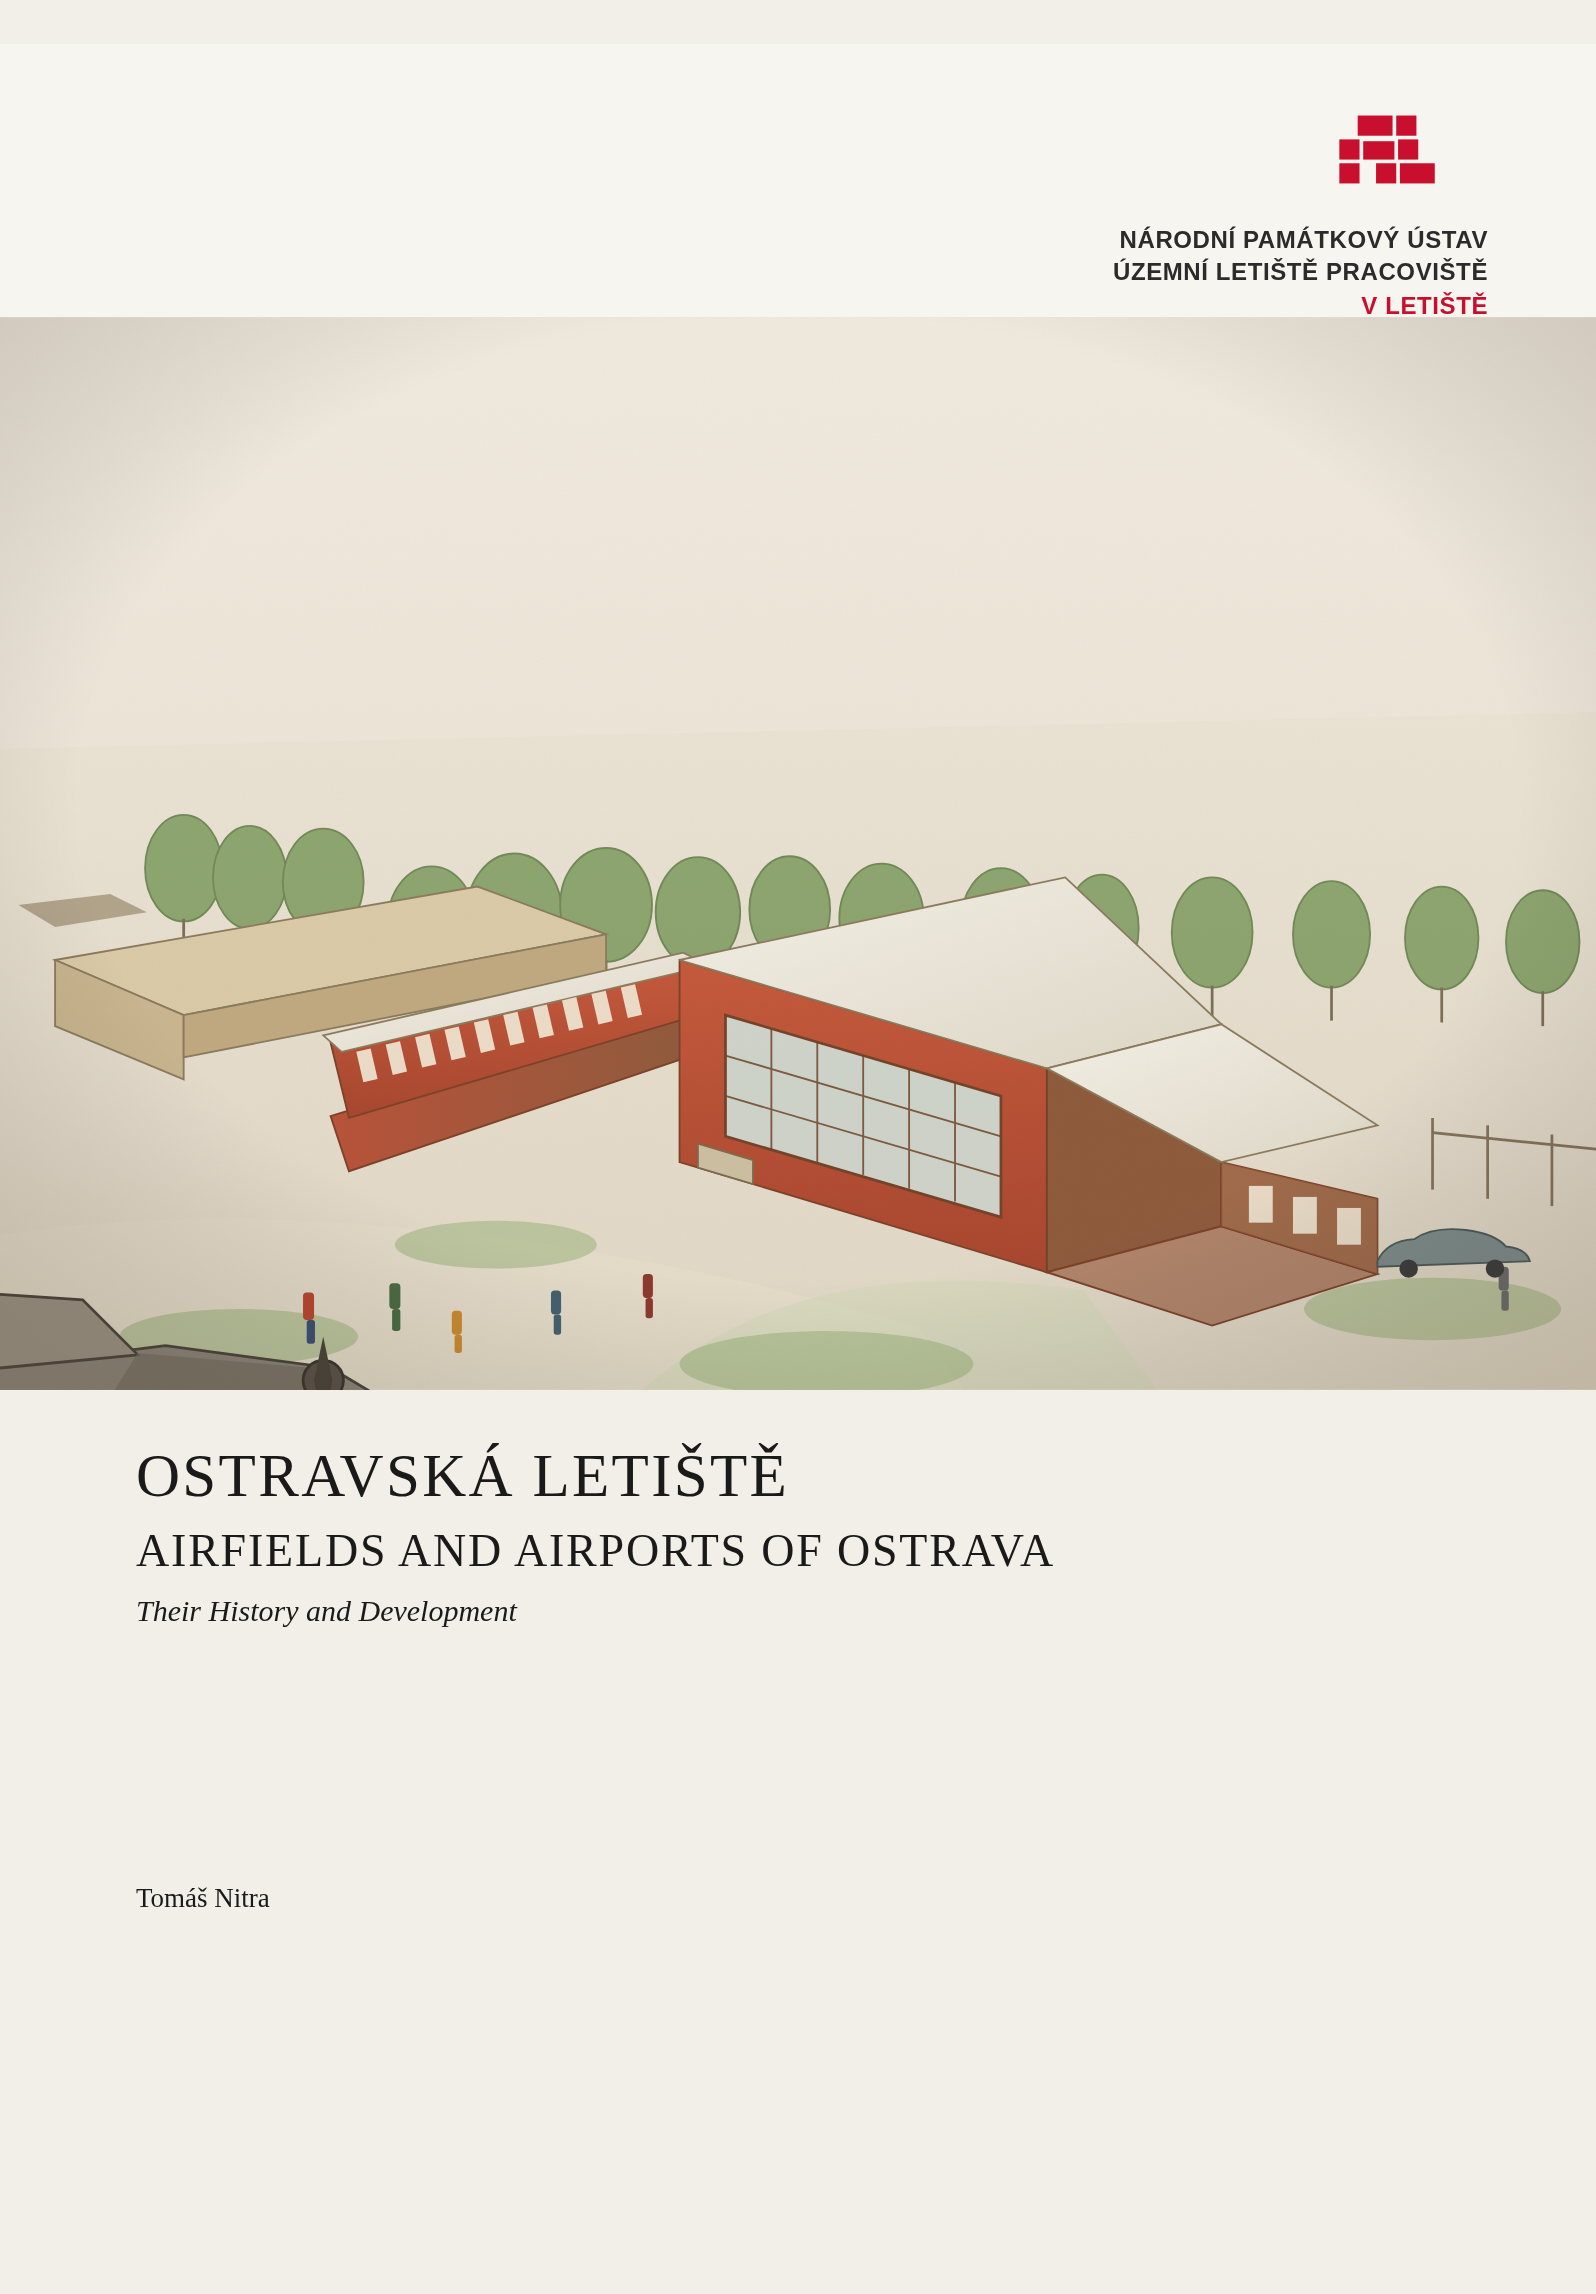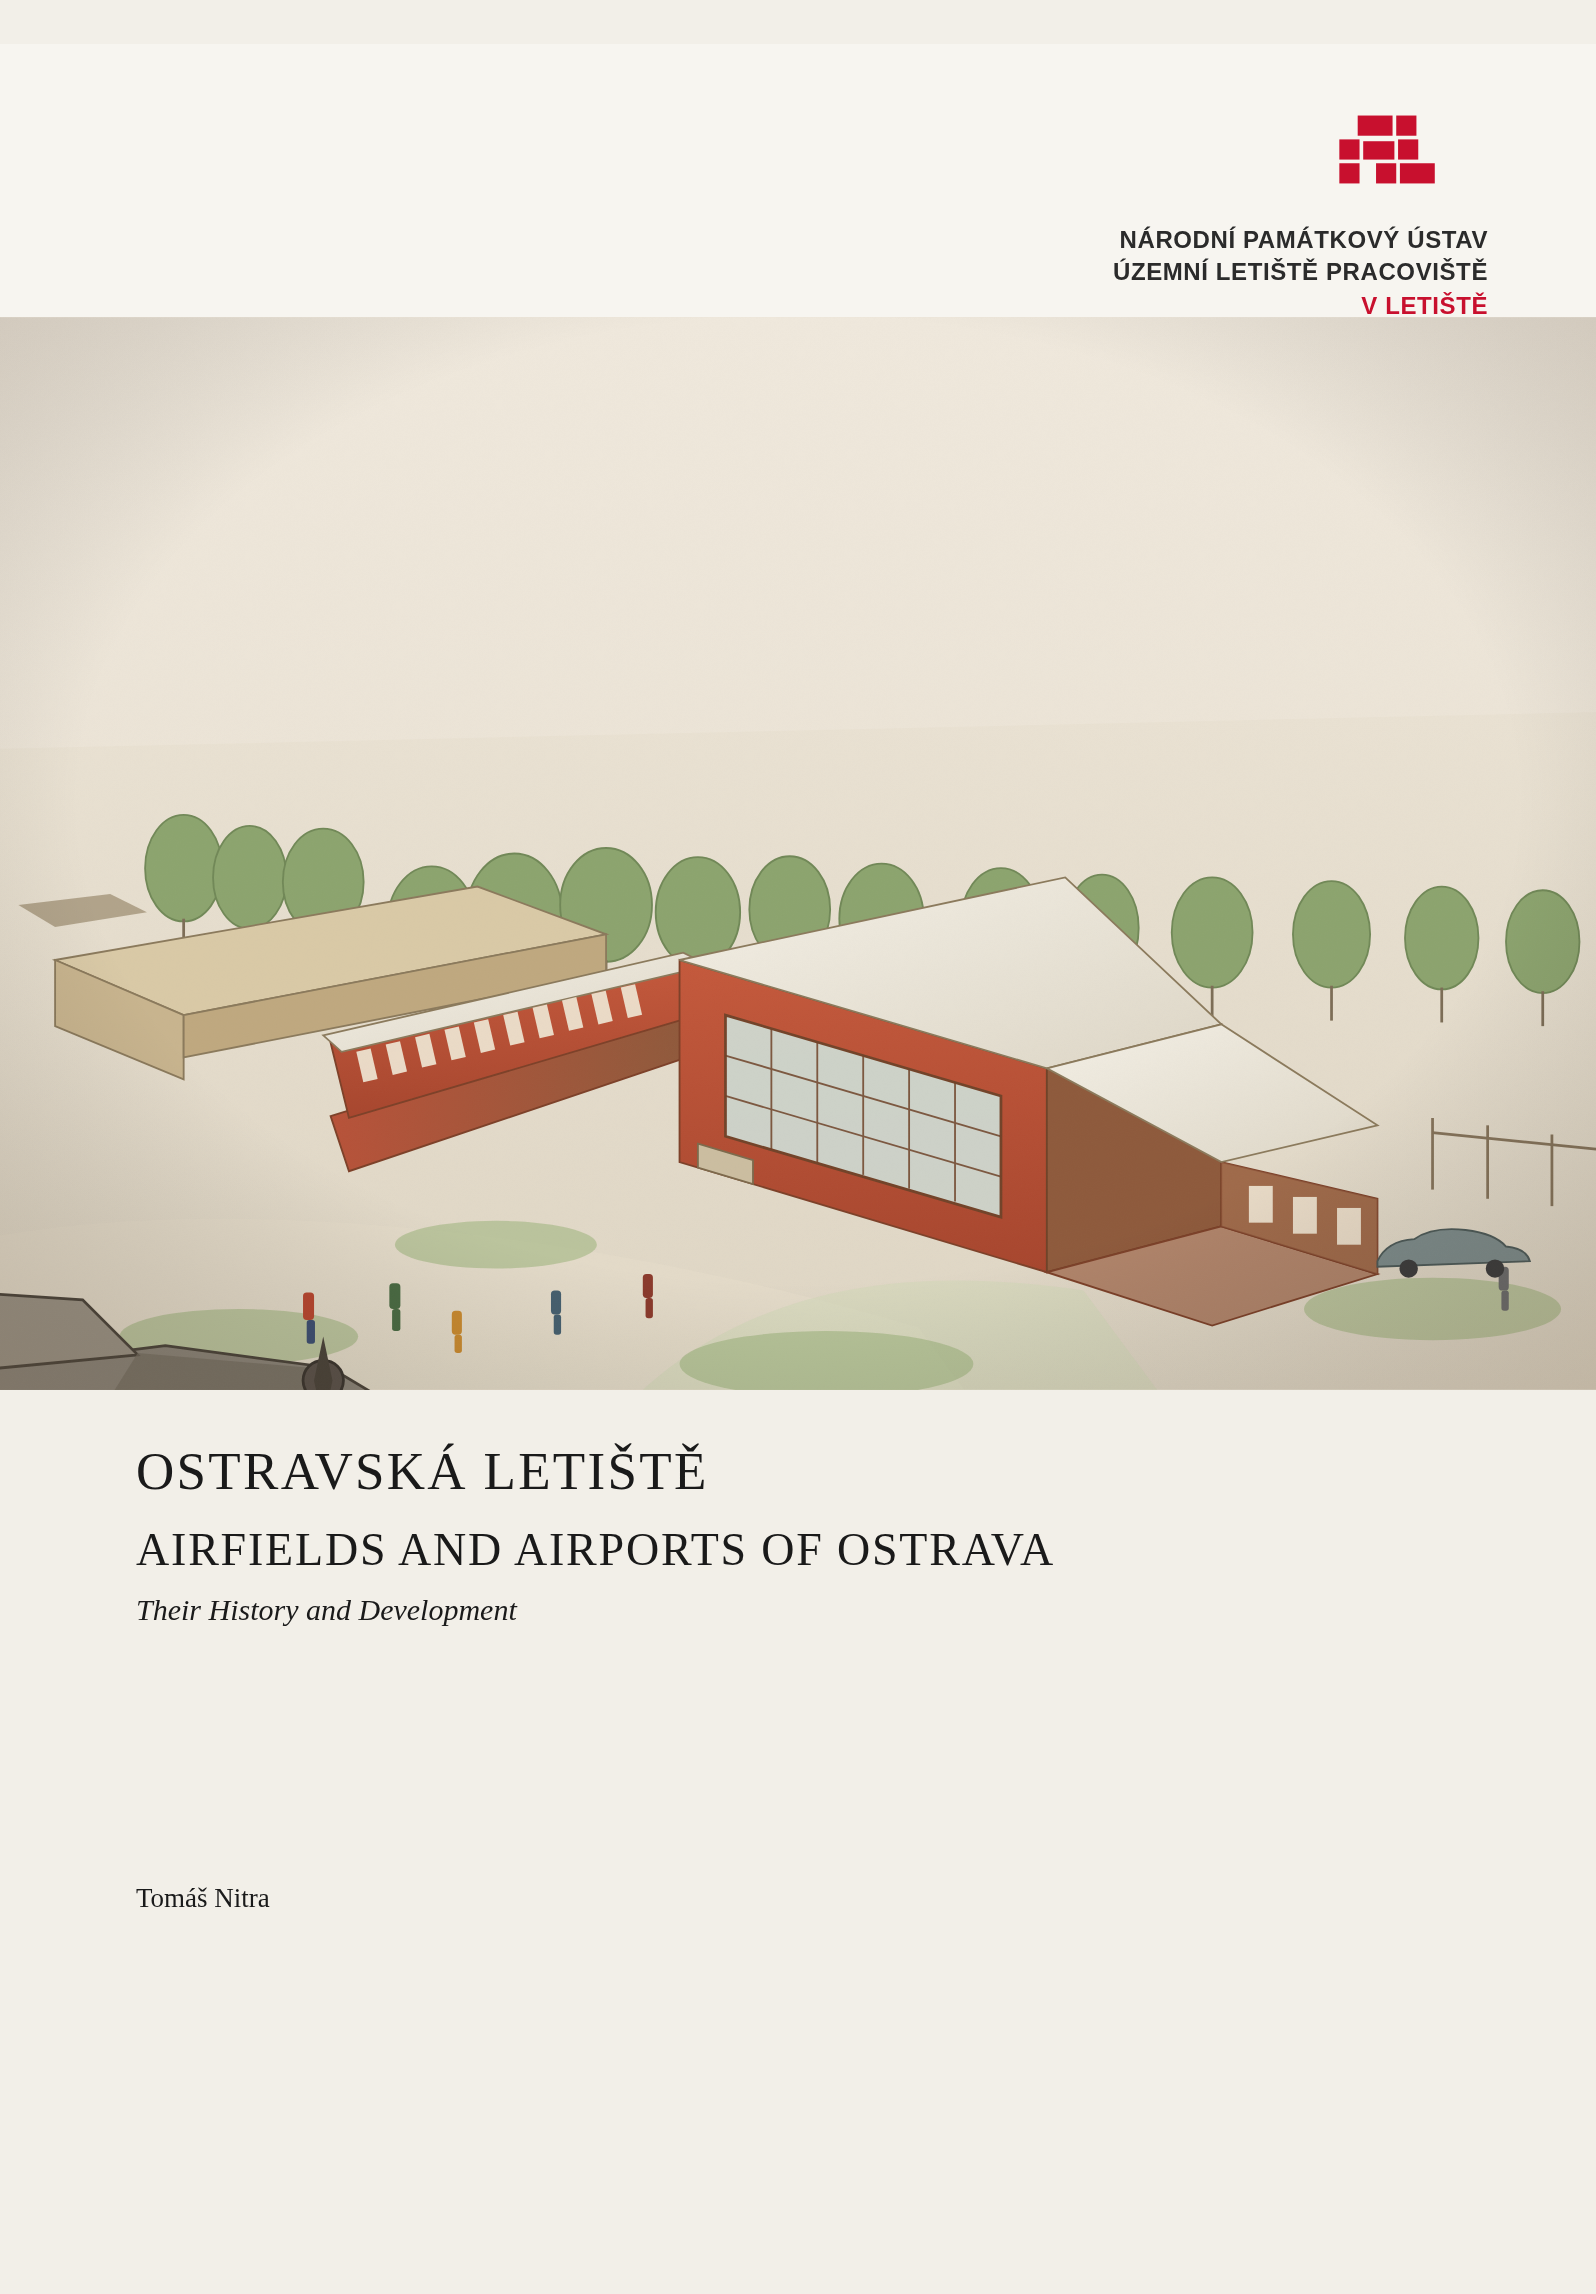--- a/index.html
+++ b/index.html
@@ -71,25 +71,25 @@
   .cover-image svg { display: block; }
 
   
   .title-block {
     position: absolute;
     left: 136px;
     top: 1442px;
     width: 1286px;
   }
   .title-cs {
-    font-size: 53px;
+    font-size: 61px;
     letter-spacing: 2.3px;
     color: #1a1a1a;
     font-weight: normal;
-    margin: 0 0 25px 0;
+    margin: 0 0 17px 0;
     line-height: 1.1;
   }
   .subtitle-cs {
     font-size: 30px;
     font-style: italic;
     color: #1a1a1a;
     margin: 0 0 81px 0;
     line-height: 1.2;
   }
   .title-en {

